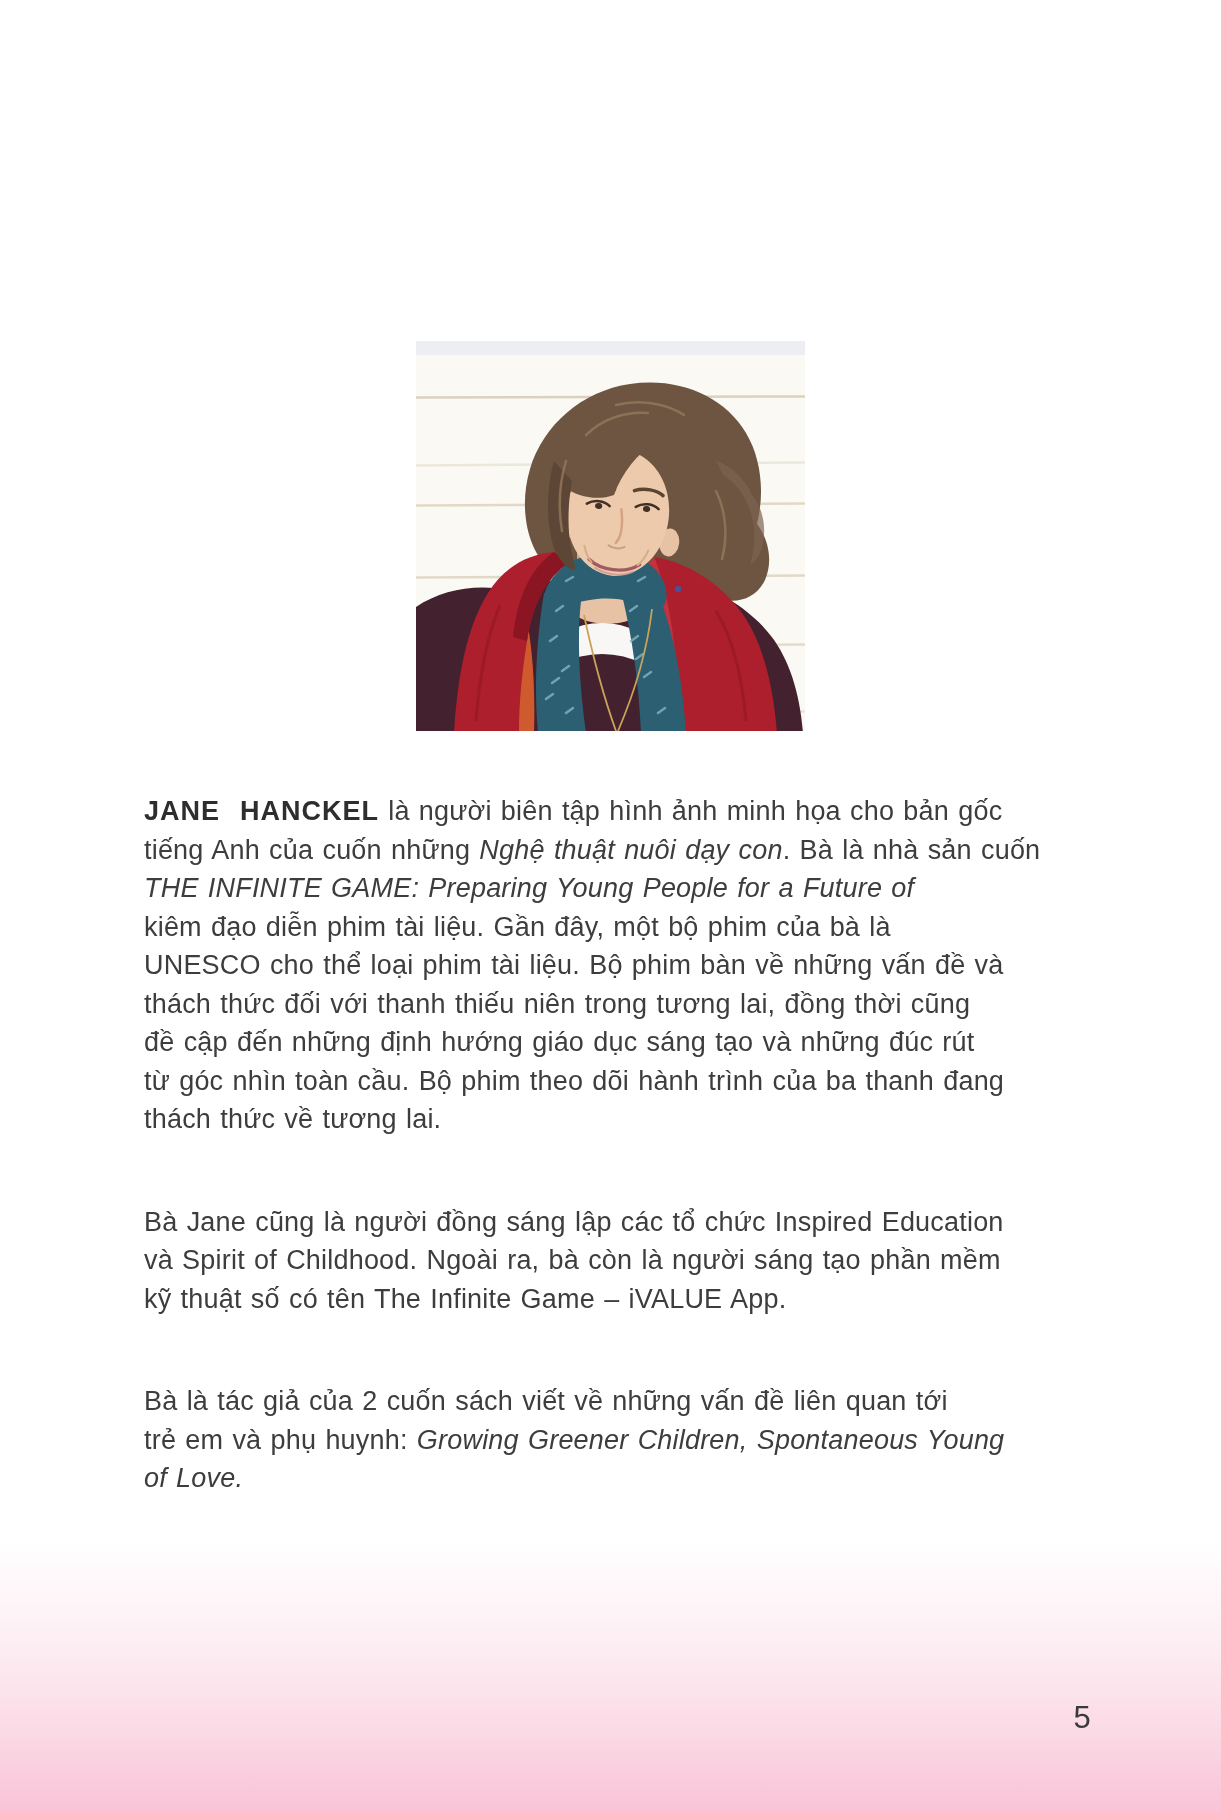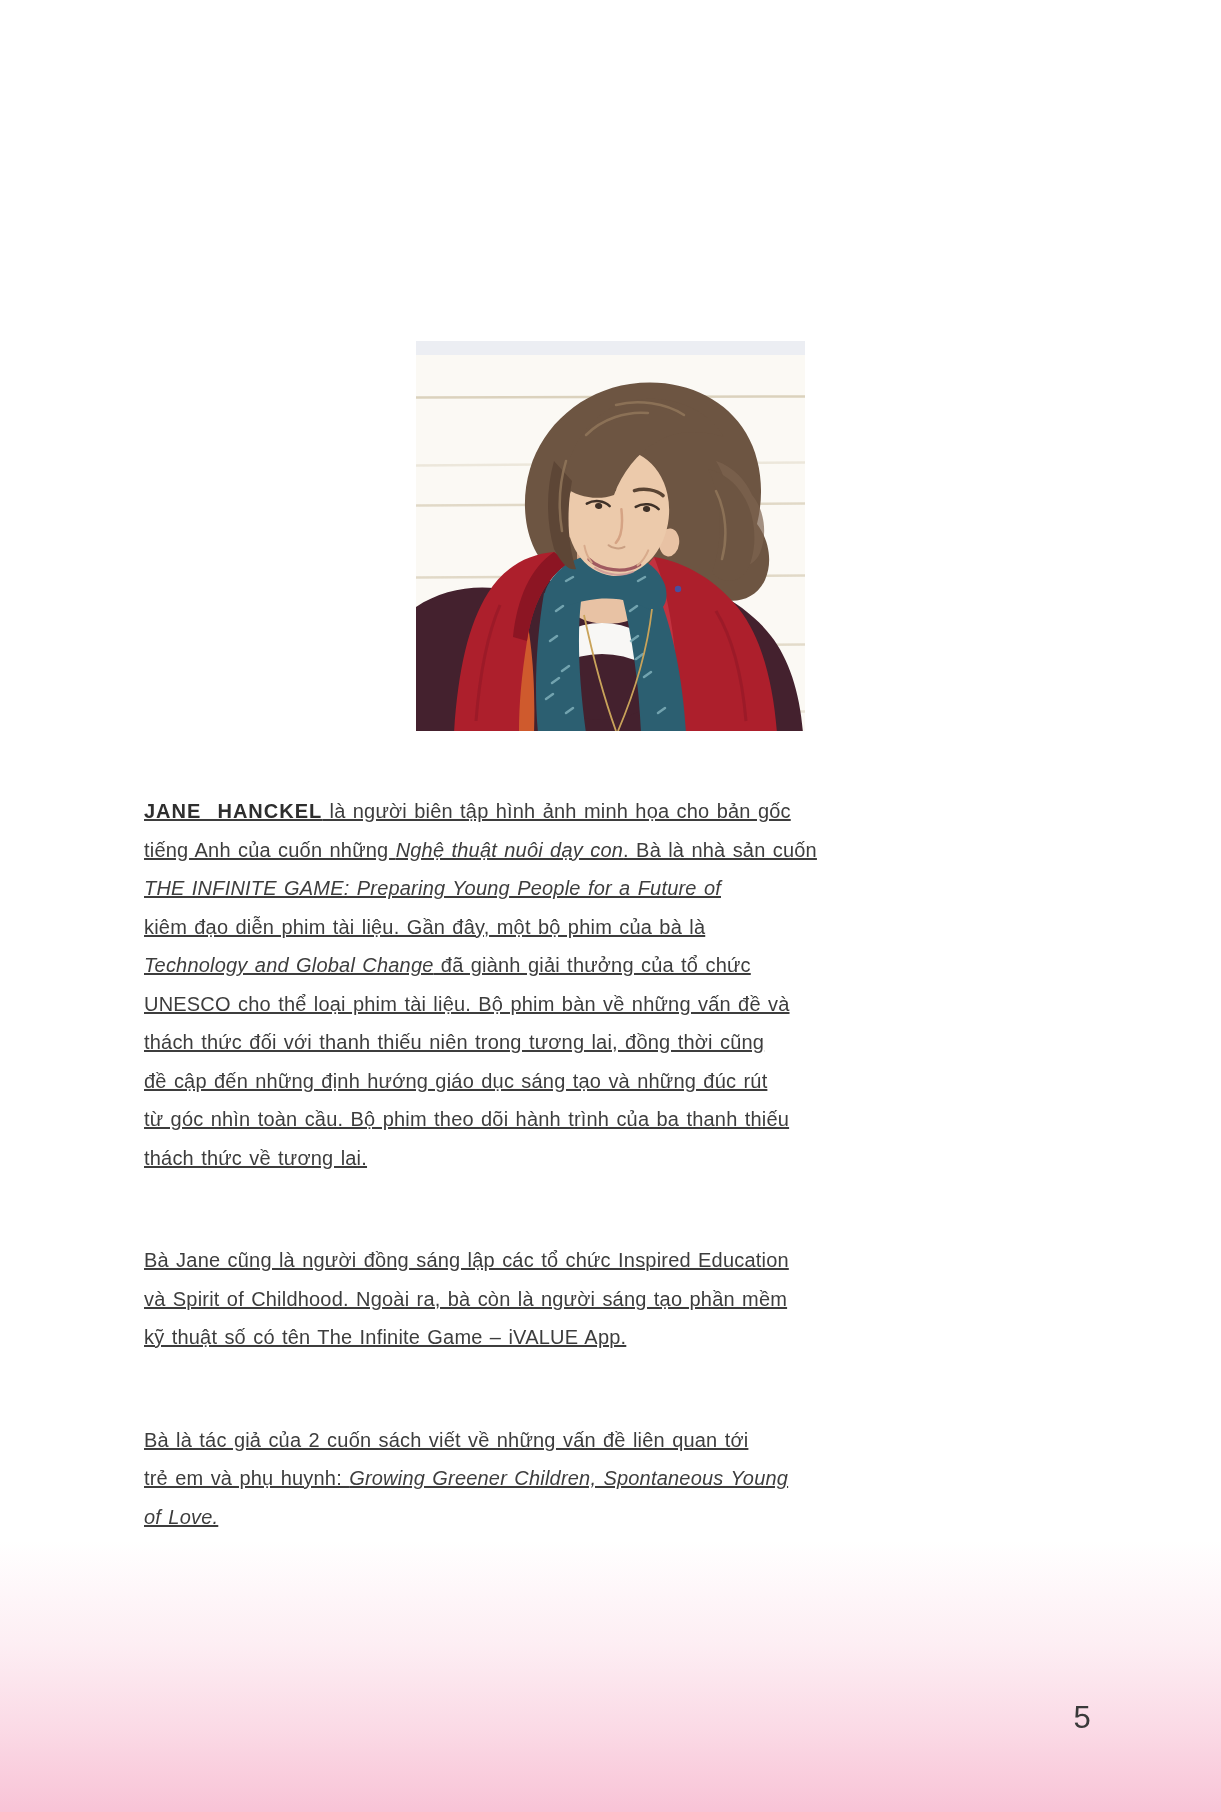--- a/index.html
+++ b/index.html
@@ -19,25 +19,24 @@
   }
   .photo{
     position:absolute;
     left:416px;top:341px;
     width:389px;height:390px;
   }
   .photo svg{display:block;}
   .bio{
     position:absolute;
     left:144px;top:792px;
-    font-size:20px;
+    font-size:27px;
     line-height:38.5px;
     letter-spacing:.2px;
     word-spacing:1.5px;
-    text-decoration:underline;
   }
   .para{margin:0 0 64px 0;}
   .para:nth-child(2){}
   .para:last-child{margin-bottom:0;}
   .line{white-space:pre;}
   .bold{font-weight:bold;color:#2e2e2e;letter-spacing:1px;}
   .italic{font-style:italic;}
   .footer-gradient{
     position:absolute;
     left:0;top:1540px;
@@ -170,25 +169,24 @@
       <circle cx="262" cy="248" r="3.2" fill="#4a4f9e"></circle>
     </svg>
   </div>
 
   <div class="bio">
       <div class="para">
         <div class="line"><span class="bold">JANE  HANCKEL</span><span> là người biên tập hình ảnh minh họa cho bản gốc</span></div>
         <div class="line"><span>tiếng Anh của cuốn những </span><span class="italic">Nghệ thuật nuôi dạy con</span><span>. Bà là nhà sản cuốn</span></div>
         <div class="line"><span class="italic">THE INFINITE GAME: Preparing Young People for a Future of</span></div>
         <div class="line"><span>kiêm đạo diễn phim tài liệu. Gần đây, một bộ phim của bà là</span></div>
-        <div class="line"><span class="italic">Technology and Global Change</span><span> đã giành giải thưởng của tổ chức</span></div>
         <div class="line"><span>UNESCO cho thể loại phim tài liệu. Bộ phim bàn về những vấn đề và</span></div>
         <div class="line"><span>thách thức đối với thanh thiếu niên trong tương lai, đồng thời cũng</span></div>
         <div class="line"><span>đề cập đến những định hướng giáo dục sáng tạo và những đúc rút</span></div>
-        <div class="line"><span>từ góc nhìn toàn cầu. Bộ phim theo dõi hành trình của ba thanh thiếu</span></div>
+        <div class="line"><span>từ góc nhìn toàn cầu. Bộ phim theo dõi hành trình của ba thanh đang</span></div>
         <div class="line"><span>thách thức về tương lai.</span></div>
       </div>
       <div class="para">
         <div class="line"><span>Bà Jane cũng là người đồng sáng lập các tổ chức Inspired Education</span></div>
         <div class="line"><span>và Spirit of Childhood. Ngoài ra, bà còn là người sáng tạo phần mềm</span></div>
         <div class="line"><span>kỹ thuật số có tên The Infinite Game – iVALUE App.</span></div>
       </div>
       <div class="para">
         <div class="line"><span>Bà là tác giả của 2 cuốn sách viết về những vấn đề liên quan tới</span></div>
         <div class="line"><span>trẻ em và phụ huynh: </span><span class="italic">Growing Greener Children, Spontaneous Young</span></div>

